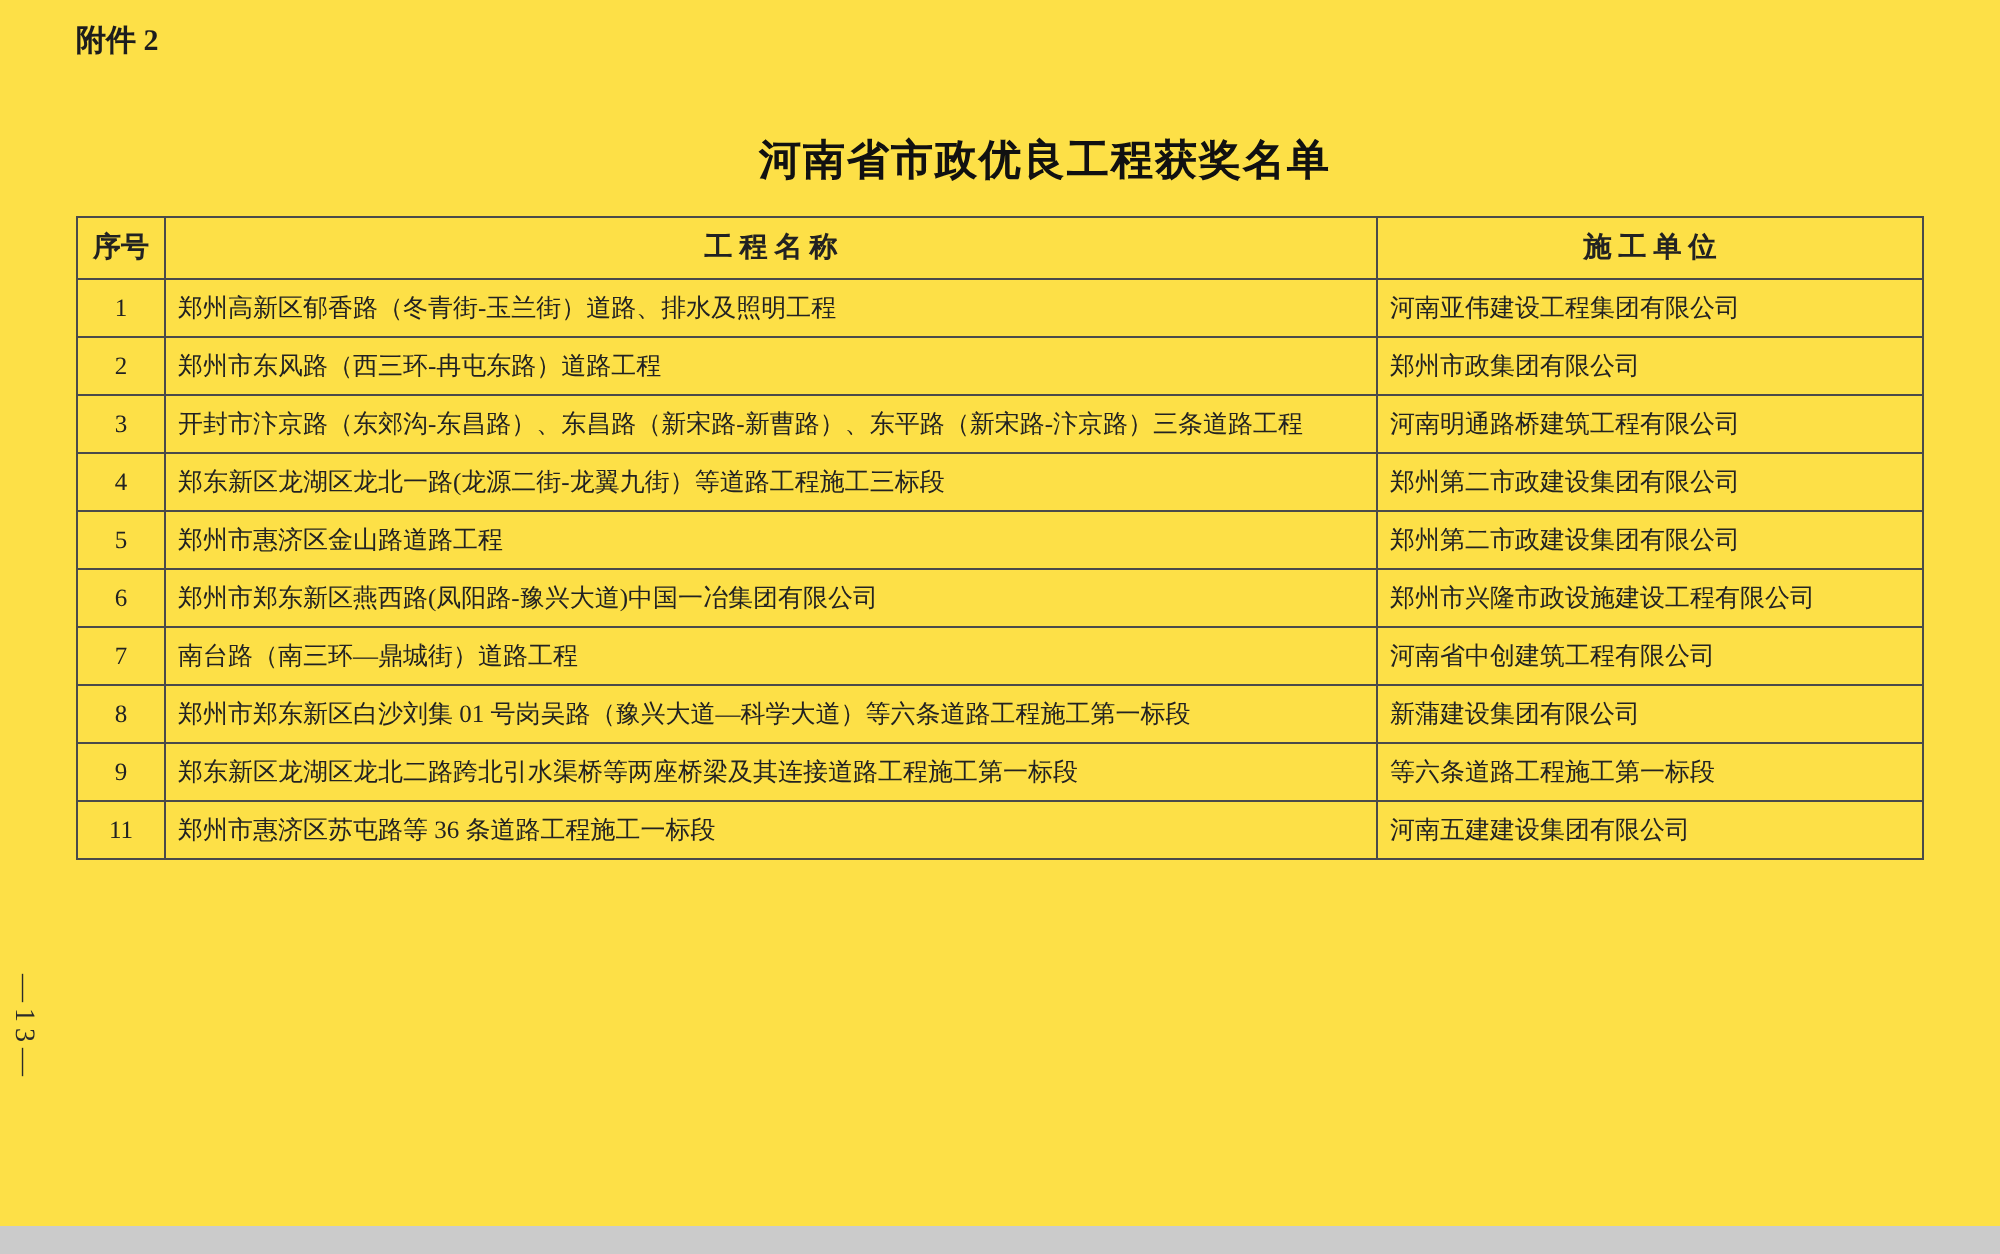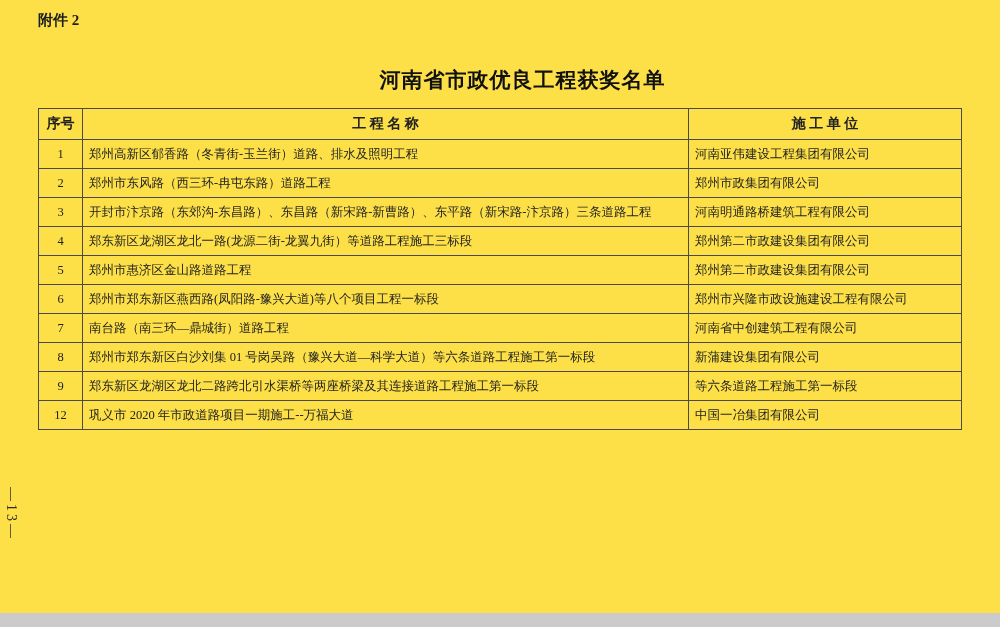--- a/index.html
+++ b/index.html
@@ -99,38 +99,38 @@
           <td class="c1">郑东新区龙湖区龙北一路(龙源二街-龙翼九街）等道路工程施工三标段</td>
           <td class="c2">郑州第二市政建设集团有限公司</td>
         </tr>
         <tr>
           <td class="c0">5</td>
           <td class="c1">郑州市惠济区金山路道路工程</td>
           <td class="c2">郑州第二市政建设集团有限公司</td>
         </tr>
         <tr>
           <td class="c0">6</td>
-          <td class="c1">郑州市郑东新区燕西路(凤阳路-豫兴大道)等八个项目工程一标段</td>
+          <td class="c1">郑州市郑东新区燕西路(凤阳路-豫兴大道)中国一冶集团有限公司</td>
           <td class="c2">郑州市兴隆市政设施建设工程有限公司</td>
         </tr>
         <tr>
           <td class="c0">7</td>
           <td class="c1">南台路（南三环—鼎城街）道路工程</td>
           <td class="c2">河南省中创建筑工程有限公司</td>
         </tr>
         <tr>
           <td class="c0">8</td>
           <td class="c1">郑州市郑东新区白沙刘集 01 号岗吴路（豫兴大道—科学大道）等六条道路工程施工第一标段</td>
           <td class="c2">新蒲建设集团有限公司</td>
         </tr>
         <tr>
           <td class="c0">9</td>
           <td class="c1">郑东新区龙湖区龙北二路跨北引水渠桥等两座桥梁及其连接道路工程施工第一标段</td>
           <td class="c2">等六条道路工程施工第一标段</td>
         </tr>
         <tr>
-          <td class="c0">12</td>
-          <td class="c1">巩义市 2020 年市政道路项目一期施工--万福大道</td>
-          <td class="c2">中国一冶集团有限公司</td>
+          <td class="c0">11</td>
+          <td class="c1">郑州市惠济区苏屯路等 36 条道路工程施工一标段</td>
+          <td class="c2">河南五建建设集团有限公司</td>
         </tr>
       </tbody>
   </table>
 </div>
 
 </body></html>

